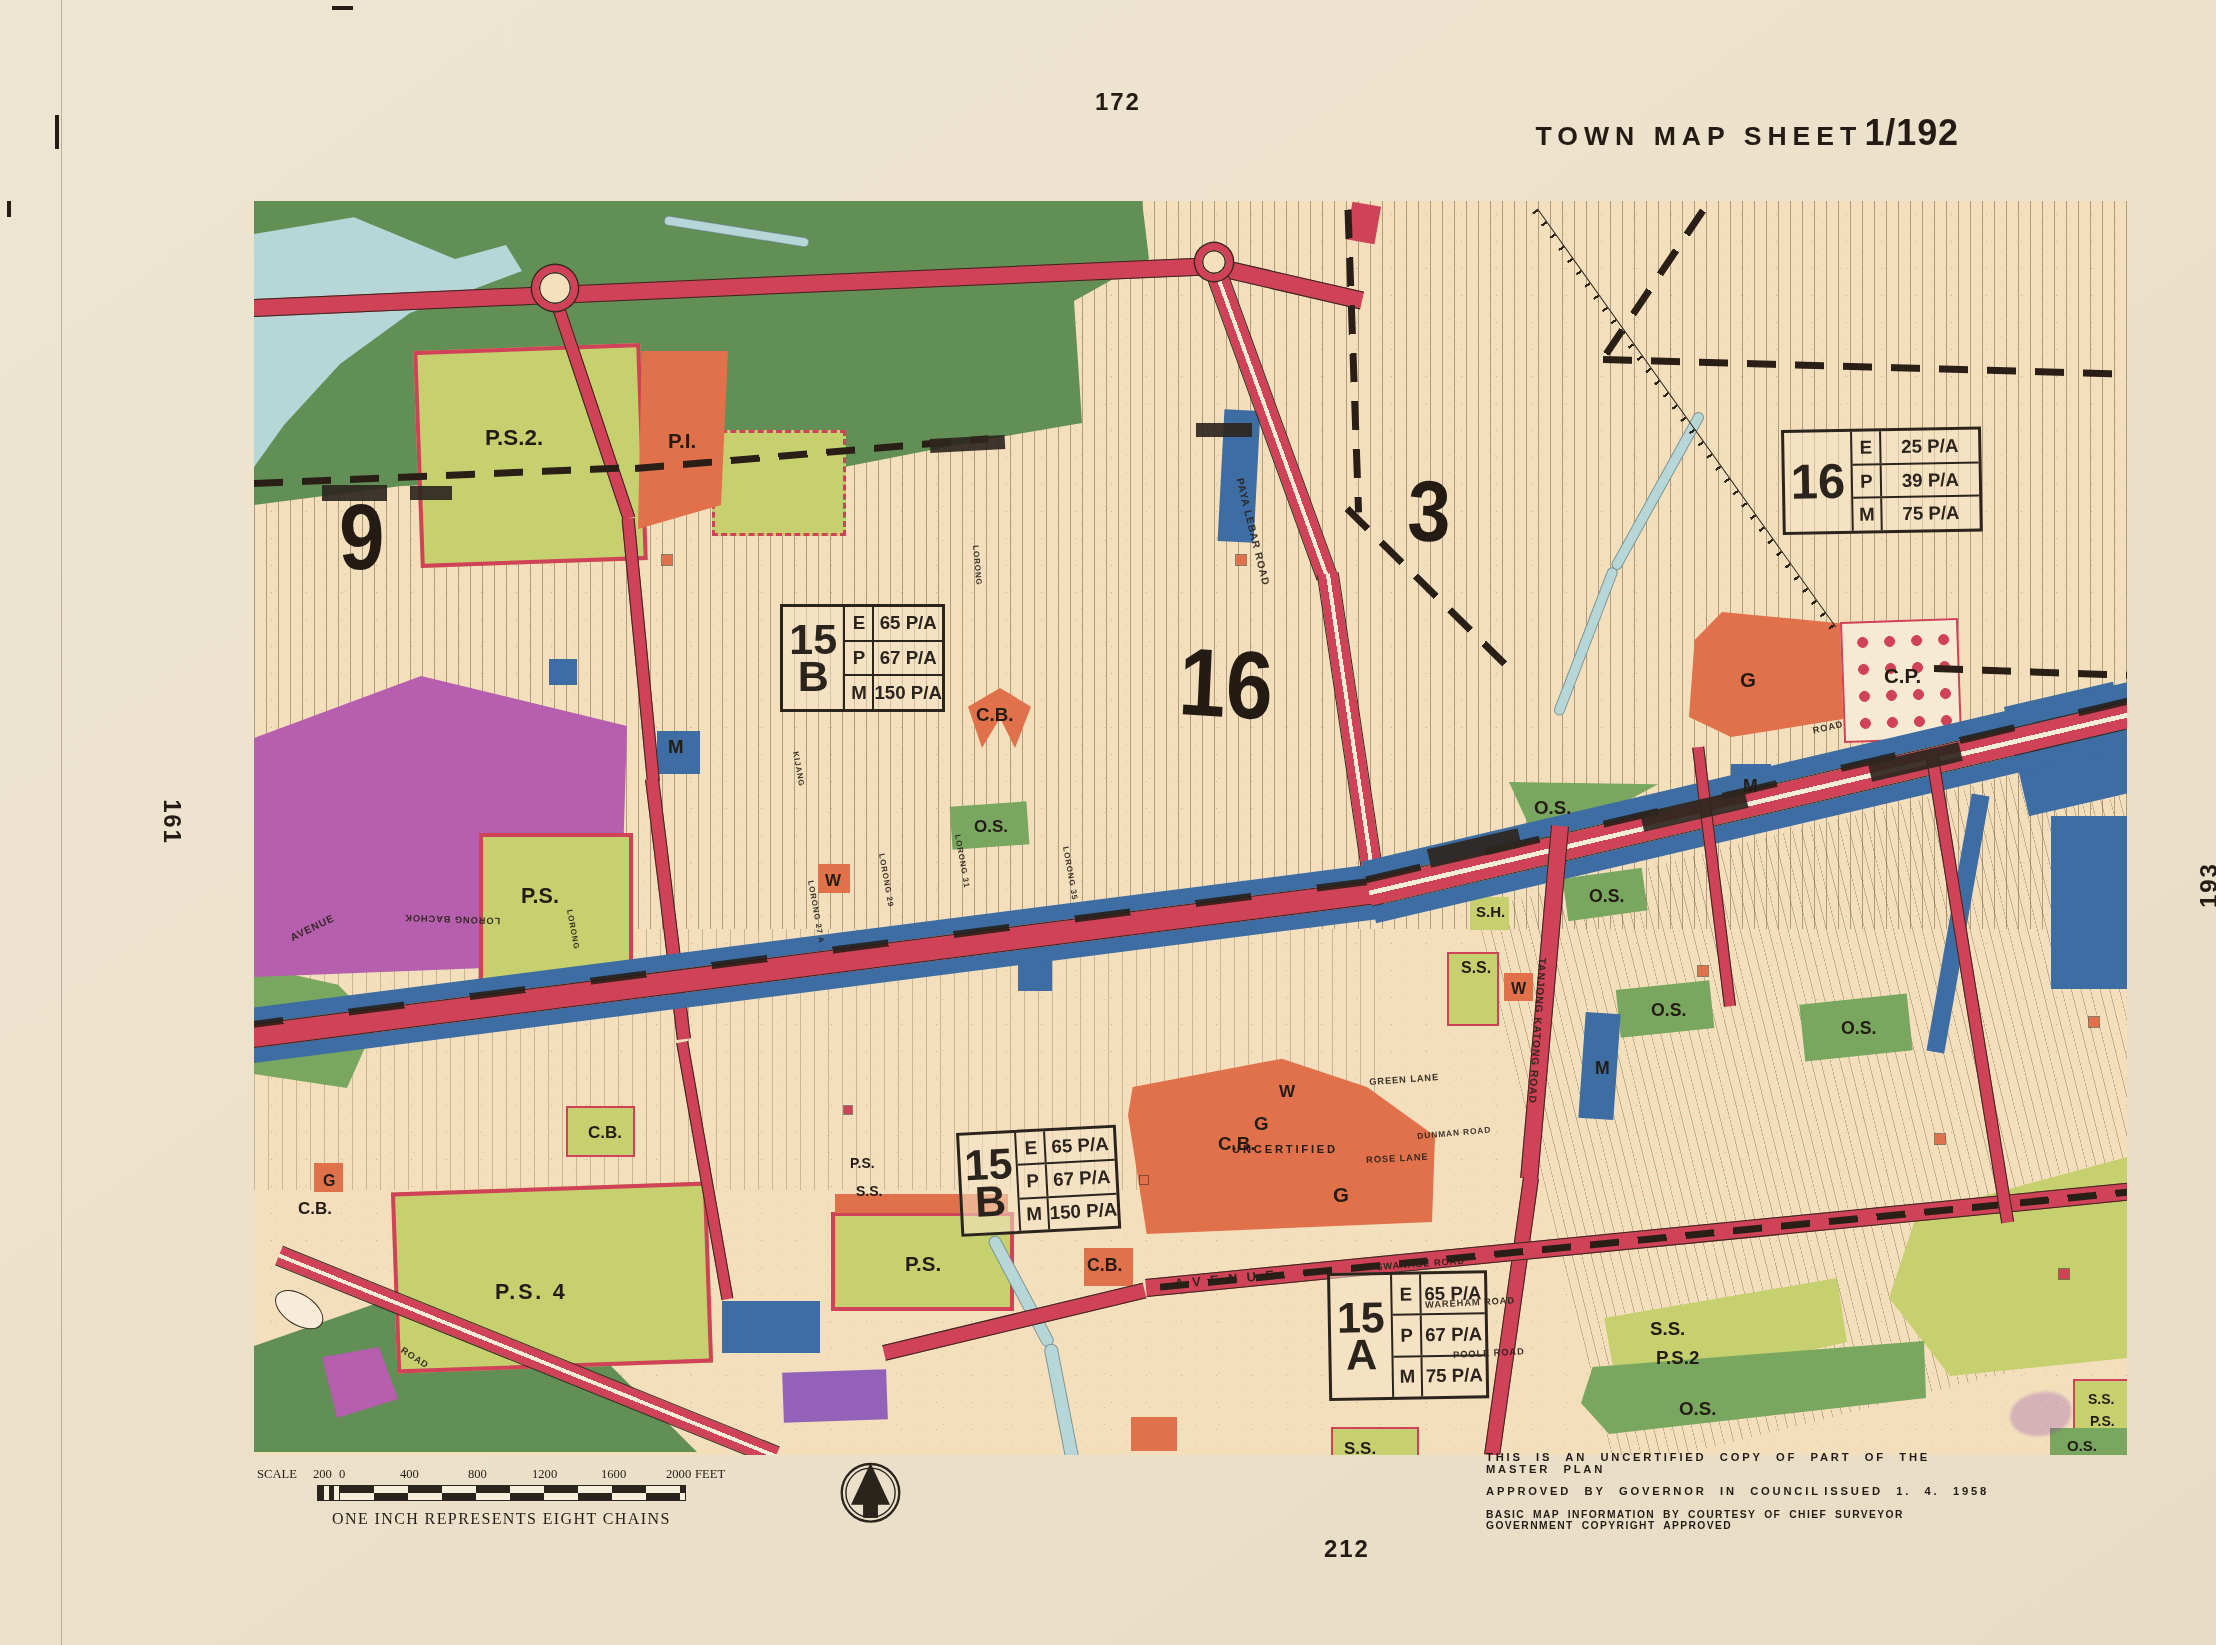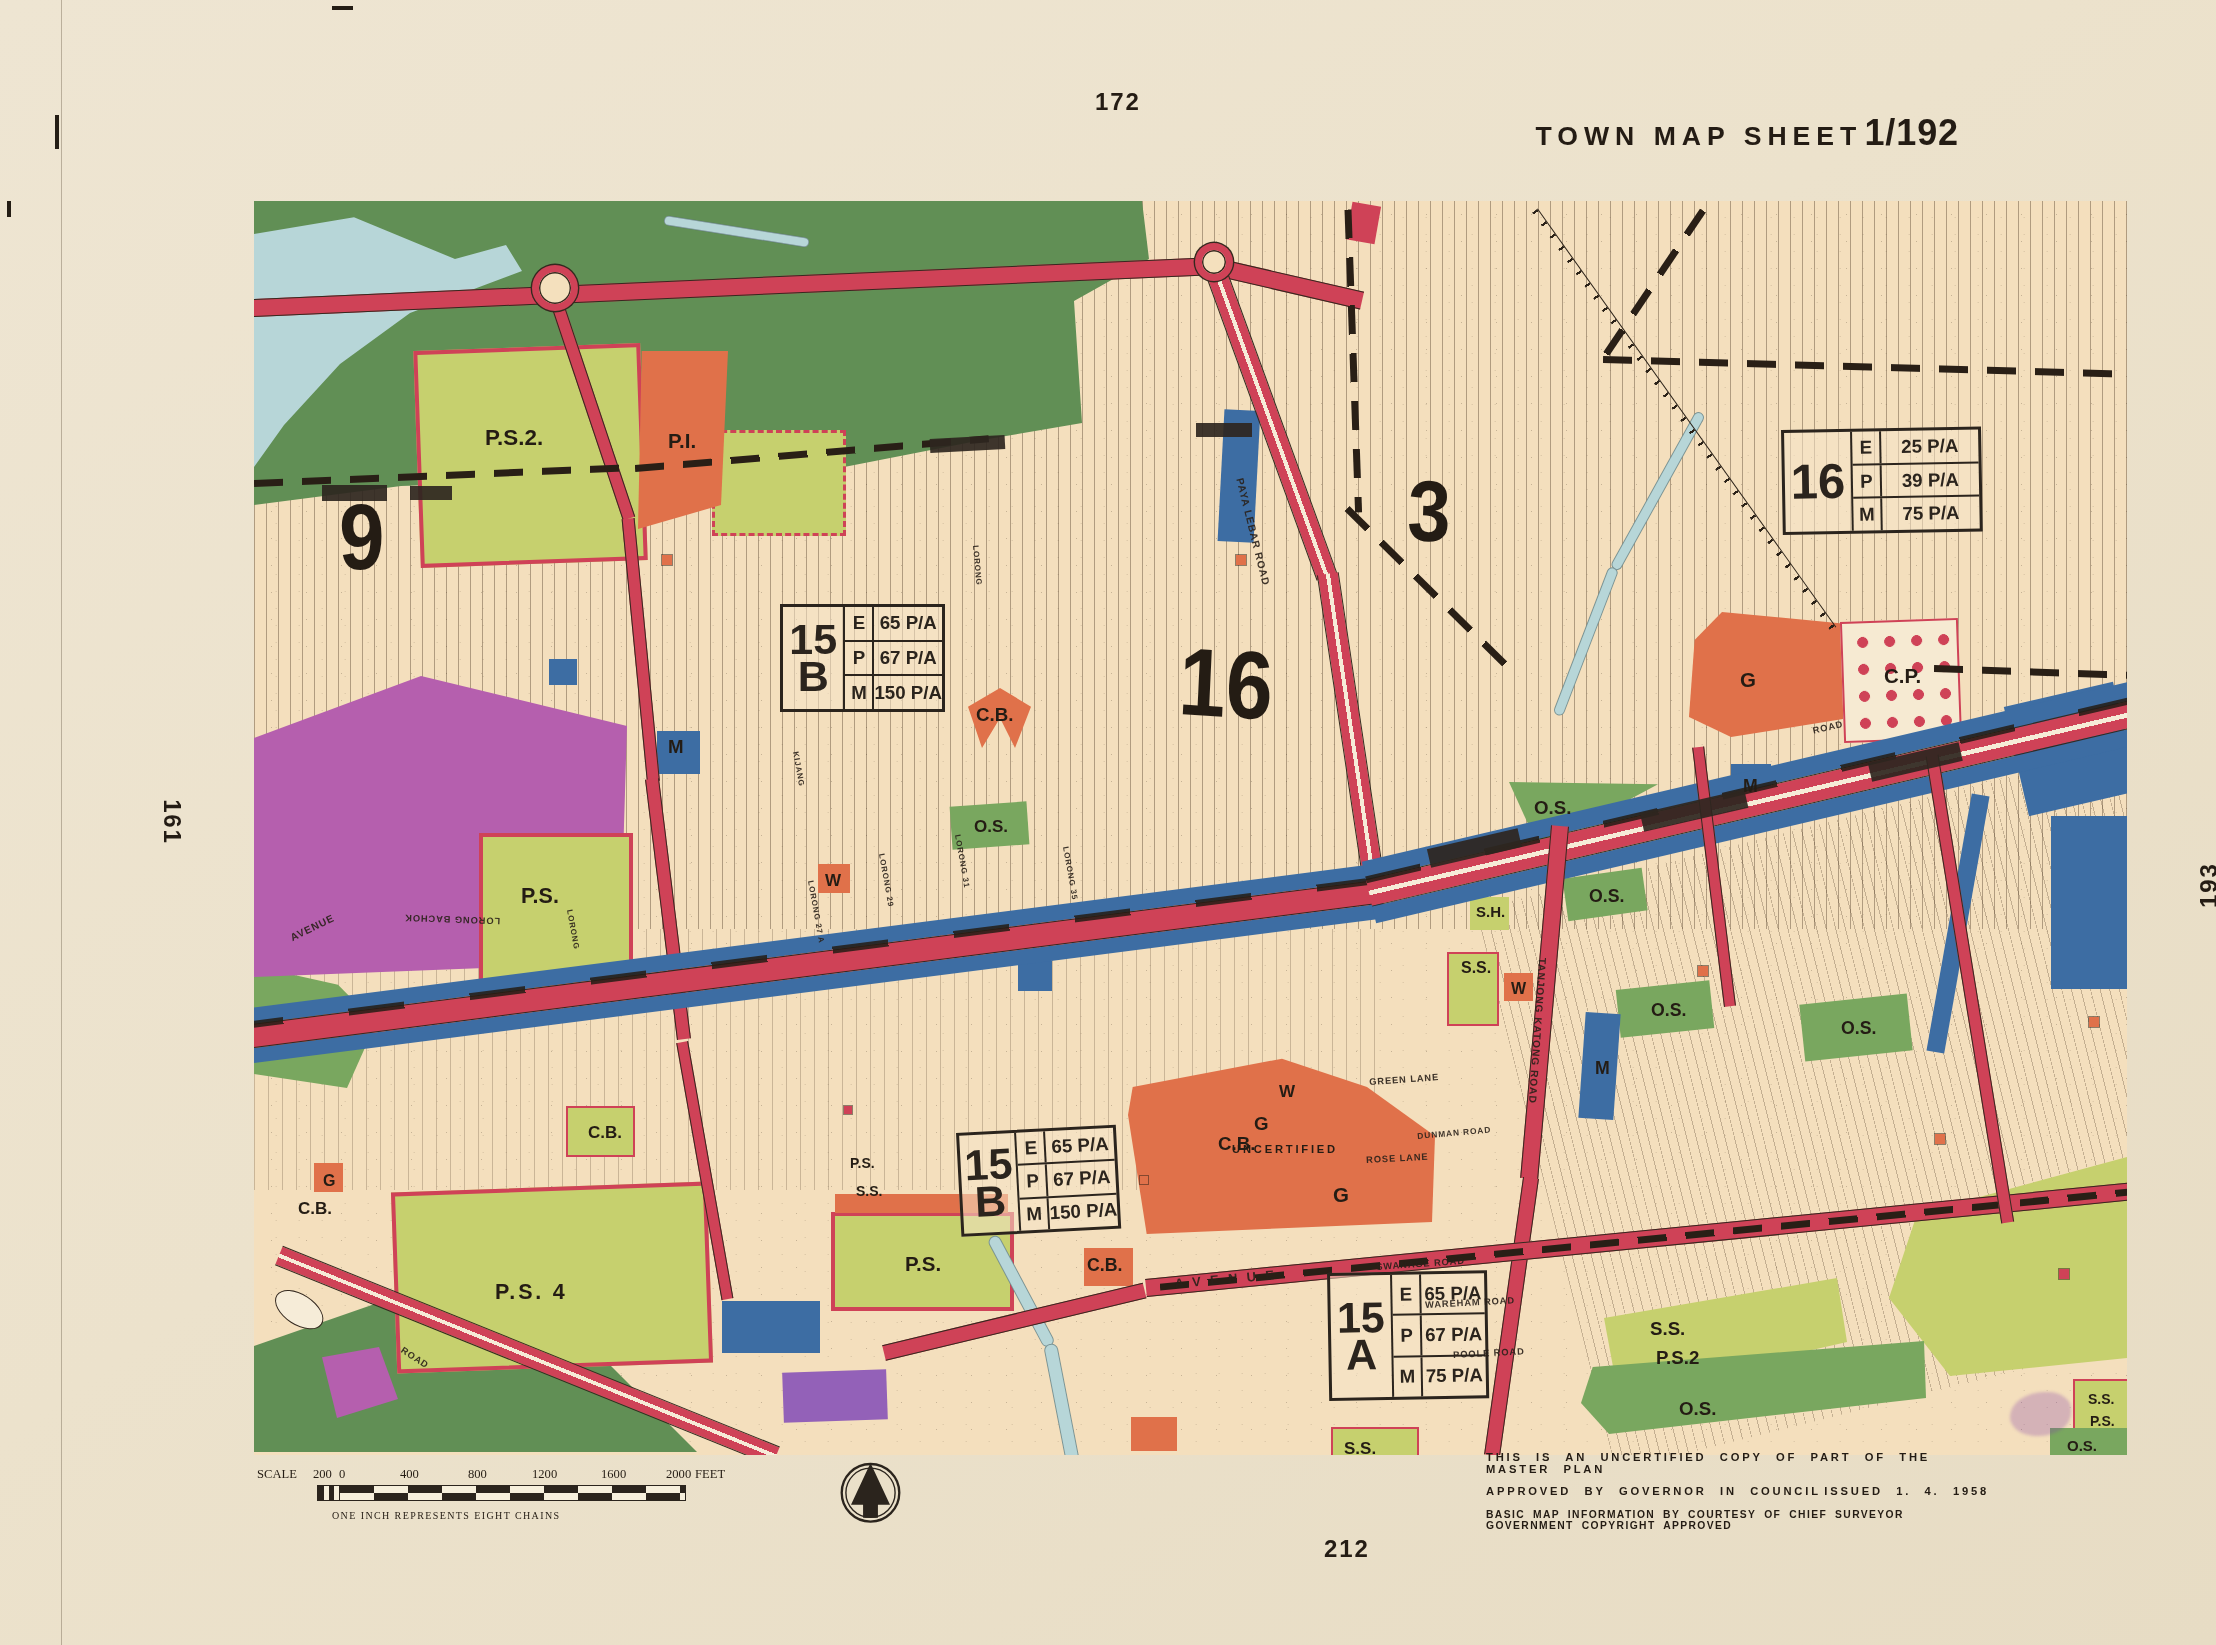--- a/index.html
+++ b/index.html
@@ -61,21 +61,21 @@
   .title-num{font-size:36px;letter-spacing:0.9px;font-weight:bold;}
 
   .scale{position:absolute;left:257px;top:1467px;width:466px;color:#241c14;font-family:"Liberation Serif",serif;}
   .sc-t{position:absolute;top:0;font-size:12.6px;}
   .sc-bar{position:absolute;left:17.7px;top:17.7px;width:362px;height:14px;border:0.9px solid var(--ink);}
   .sc-ext{position:absolute;left:0;top:0;width:21.5px;height:100%;
      background:repeating-linear-gradient(90deg,#2b241d 0 5.6px,#f6efdc 5.6px 10.7px);}
   .sc-main{position:absolute;left:21.5px;top:0;right:0;height:100%;}
   .sc-r1{position:absolute;left:0;top:0;width:100%;height:50%;background:repeating-linear-gradient(90deg,#2b241d 0 34px,#f6efdc 34px 68px);}
   .sc-r2{position:absolute;left:0;bottom:0;width:100%;height:50%;background:repeating-linear-gradient(90deg,#f6efdc 0 34px,#2b241d 34px 68px);}
-  .sc-caption{position:absolute;left:75px;top:43px;font-size:10px;letter-spacing:1.4px;}
+  .sc-caption{position:absolute;left:75px;top:43px;font-size:16px;letter-spacing:1.4px;}
 
   .notes{position:absolute;left:1486px;top:1451px;width:503px;color:#241c14;font-size:11.2px;font-weight:bold;letter-spacing:2.8px;word-spacing:7.5px;}
   .notes .row2{display:flex;justify-content:space-between;margin-top:10.3px;}
   .notes .row3{margin-top:12px;font-size:10.3px;letter-spacing:1.4px;word-spacing:3.7px;}
 
   .oval{position:absolute;width:52px;height:29px;background:#f6ecd8;border:1.4px solid #35291f;border-radius:50%;transform-origin:0 0;}
 </style>
 </head>
 <body>
 

